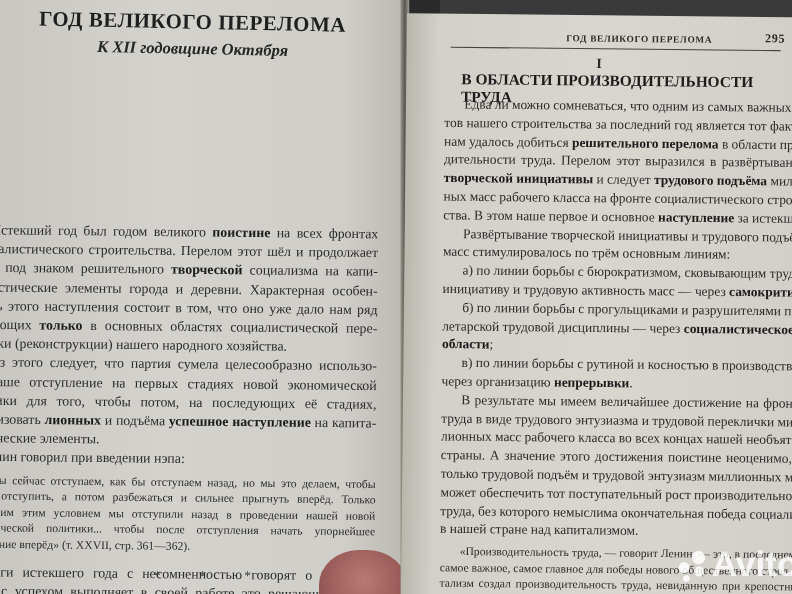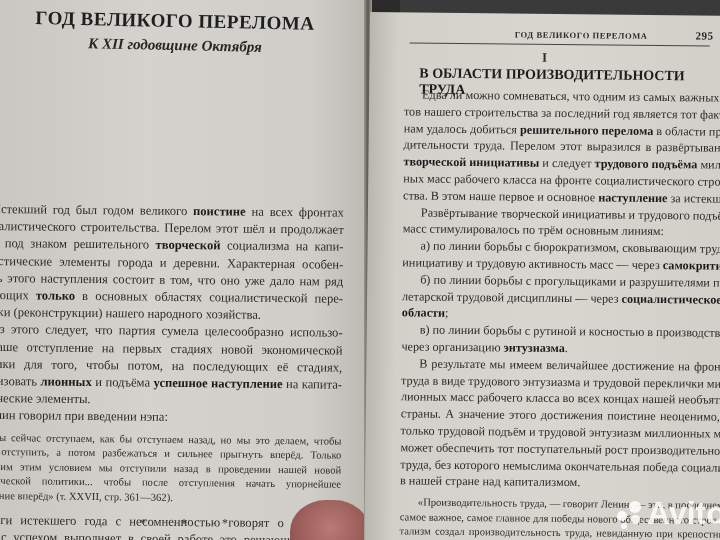--- a/index.html
+++ b/index.html
@@ -159,21 +159,21 @@
         <span class="line indent">Развёртывание творческой инициативы и трудового подъёма</span>
         <span class="line last">масс стимулировалось по трём основным линиям:</span>
       </div>
       <div>
         <span class="line indent">а) по линии борьбы с бюрократизмом, сковывающим трудовую</span>
         <span class="line last"><span>инициативу и трудовую активность масс — через </span><span class="b">самокритику</span></span>
         <span class="line indent">б) по линии борьбы с прогульщиками и разрушителями про-</span>
         <span class="line"><span>летарской трудовой дисциплины — через </span><span class="b">социалистическое сорев-</span></span>
         <span class="line last"><span class="b">области</span><span>;</span></span>
         <span class="line indent">в) по линии борьбы с рутиной и косностью в производстве —</span>
-        <span class="line last"><span>через организацию </span><span class="b">энтузиазма</span><span>.</span></span>
+        <span class="line last"><span>через организацию </span><span class="b">непрерывки</span><span>.</span></span>
       </div>
       <div>
         <span class="line indent">В результате мы имеем величайшее достижение на фронте</span>
         <span class="line">труда в виде трудового энтузиазма и трудовой переклички мил-</span>
         <span class="line">лионных масс рабочего класса во всех концах нашей необъятной</span>
         <span class="line">страны. А значение этого достижения поистине неоценимо, и</span>
         <span class="line">только трудовой подъём и трудовой энтузиазм миллионных масс</span>
         <span class="line">может обеспечить тот поступательный рост производительности</span>
         <span class="line">труда, без которого немыслима окончательная победа социализма</span>
         <span class="line last">в нашей стране над капитализмом.</span>

